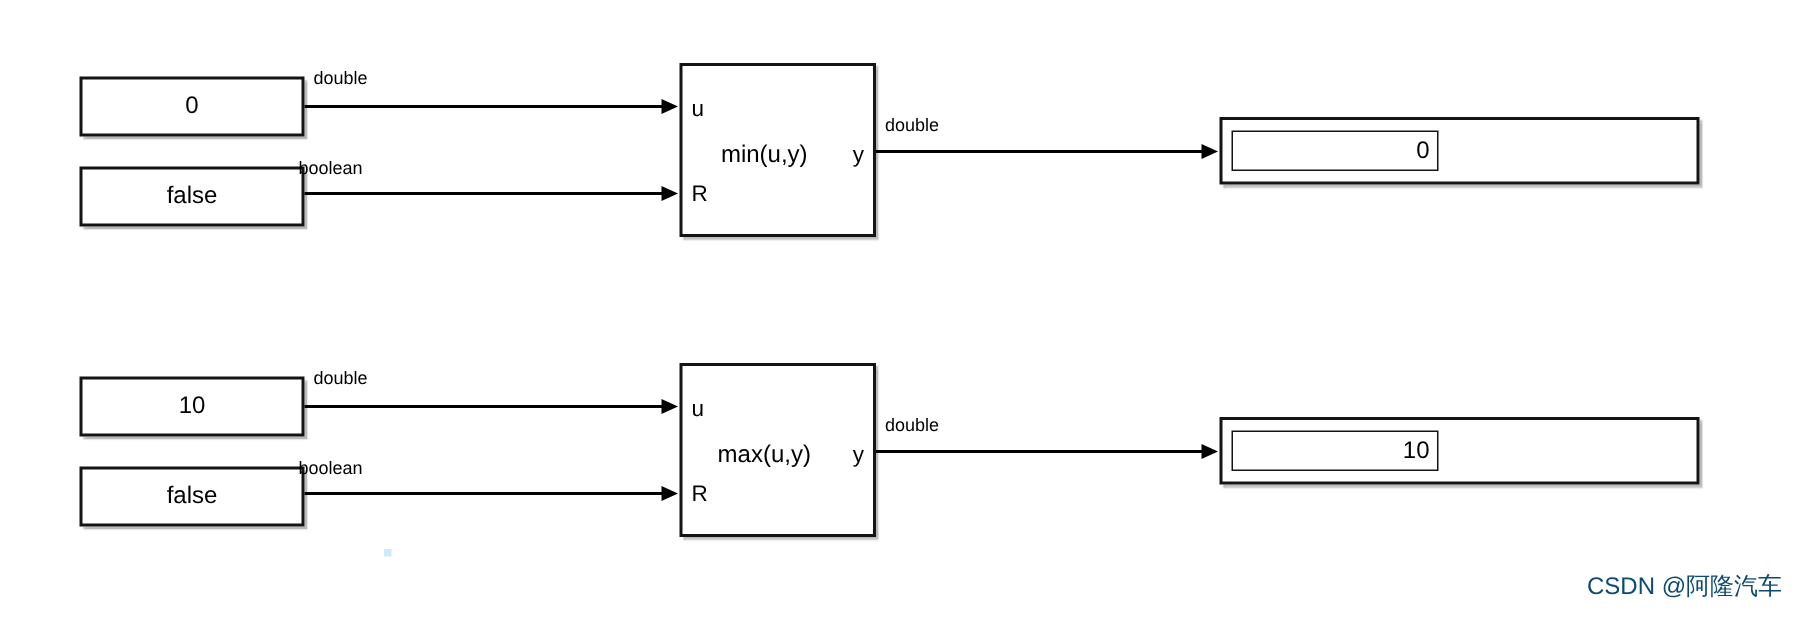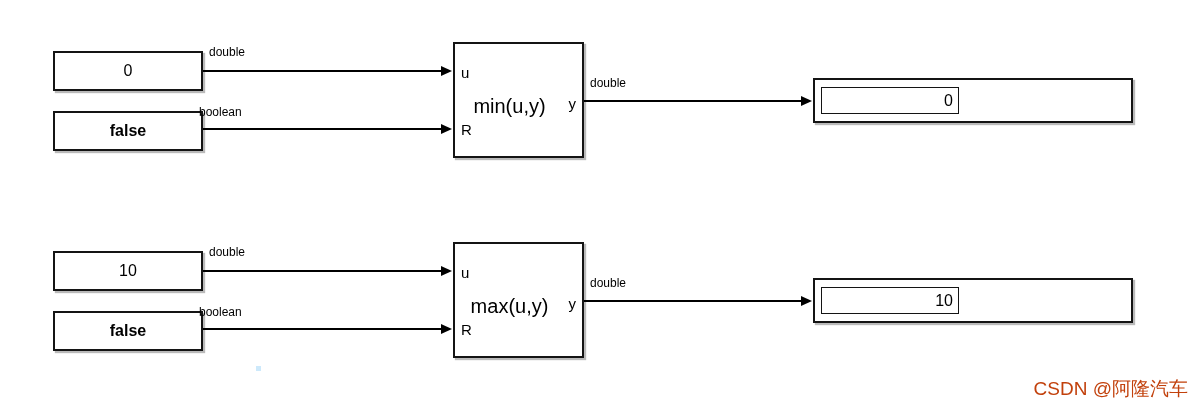--- a/index.html
+++ b/index.html
@@ -22,26 +22,26 @@
     border: 2px solid #141414;
     box-shadow: 2px 2px 1px rgba(130,130,130,0.55);
     box-sizing: border-box;
   }
   .const-block {
     left: 53px; width: 150px; height: 40px;
     display: flex; align-items: center; justify-content: center;
     font-size: 16px;
   }
   .const-value { top: 51px; }
-  .const-reset { top: 111px; font-weight: bold; }
+  .const-reset { top: 111px; }
 
   .fn-block { left: 453px; top: 42px; width: 131px; height: 116px; }
   .fn-label {
     position: absolute; left: 8px; right: 26px; top: 51px;
-    text-align: center; font-size: 20px;
+    text-align: center; font-size: 16px;
   }
   .port-label { position: absolute; font-size: 15px; }
   .port-u { left: 6px; top: 20px; }
   .port-r { left: 6px; top: 77px; }
   .port-y { right: 6px; top: 51px; }
 
   .signal-label { position: absolute; font-size: 12px; }
   .sig-const { left: 209px; top: 45px; }
   .sig-reset { left: 199px; top: 105px; }
   .sig-out   { left: 590px; top: 76px; }
@@ -68,21 +68,21 @@
     display: flex; align-items: center; justify-content: flex-end;
     padding-right: 5px; font-size: 16px; background: #fff;
   }
 
   .artifact-dot {
     position: absolute; left: 256px; top: 366px;
     width: 5px; height: 5px; background: #cde9fb;
   }
   .watermark {
     position: absolute; right: 10px; bottom: 10px;
-    font-size: 19px; color: #c2410c;
+    font-size: 16px; color: #0c4a6e;
     text-shadow: 1px 1px 0 #ffffff;
   }
 </style>
 </head>
 <body>
 
 <div class="canvas">
 
   <div class="group group-top">
     <div class="block const-block const-value">

